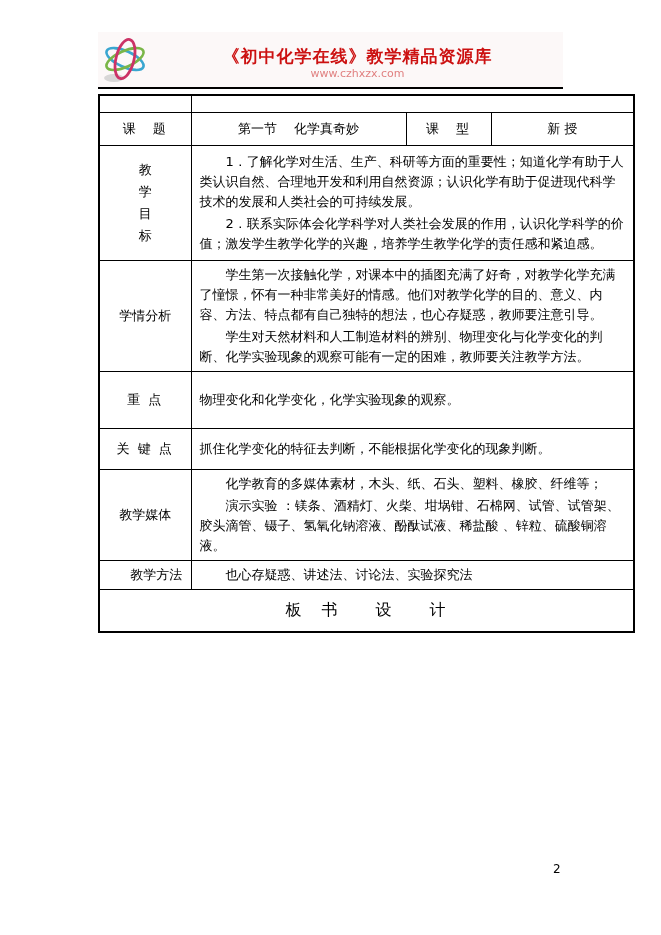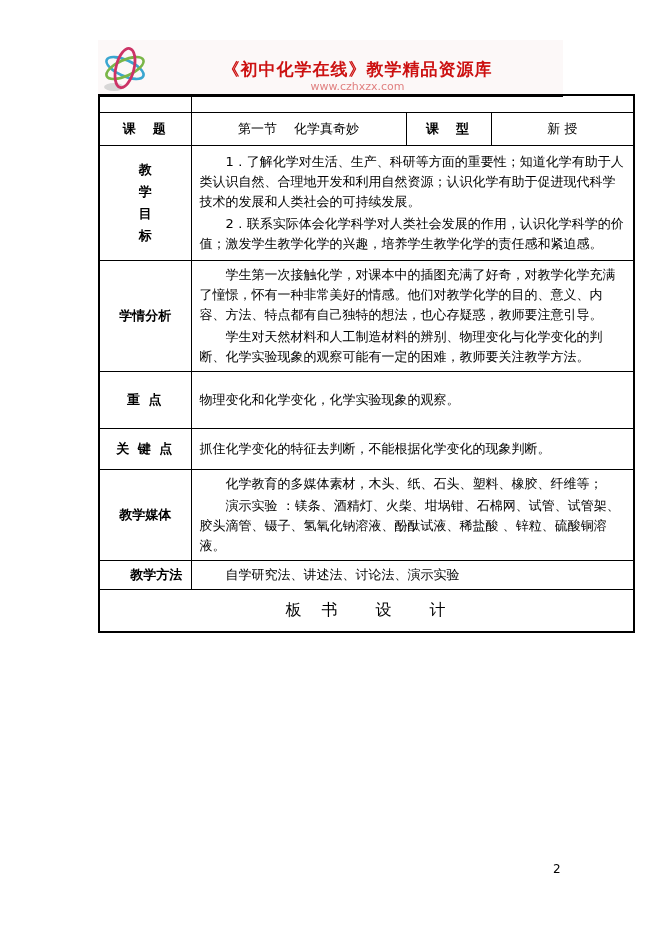--- a/index.html
+++ b/index.html
@@ -5,23 +5,23 @@
   html,body{margin:0;padding:0;}
   body{
     width:661px;height:935px;background:#ffffff;
     font-family:"DejaVu Sans","Liberation Sans",sans-serif;
     color:#000;
   }
   .page{position:relative;width:661px;height:935px;background:#fff;overflow:hidden;}
 
   
   .banner{
-    position:absolute;left:98px;top:40px;width:465px;height:55px;
+    position:absolute;left:98px;top:32px;width:465px;height:55px;
     background:#fcf8f8;border-bottom:2px solid #000;
-    display:flex;align-items:flex-end;
+    display:flex;align-items:center;
   }
   .logo-wrap{width:52px;height:52px;margin-left:2px;flex:0 0 auto;}
   .banner-text{flex:1;text-align:center;padding-top:9px;}
   .banner-title{
     font-size:17px;font-weight:bold;letter-spacing:1px;line-height:20px;
   }
   .banner-url{font-size:11px;line-height:16px;}
 
   
   table.doc{
@@ -29,21 +29,21 @@
     border-collapse:collapse;table-layout:fixed;width:535px;
     border:2px solid #000;
     font-size:13px;
   }
   table.doc td{
     border:1px solid #000;
     padding:2px 6px;
     vertical-align:middle;
     overflow:hidden;
   }
-  td.lbl{text-align:center;letter-spacing:2px;padding:2px 2px;font-weight:bold;}
+  td.lbl{text-align:center;letter-spacing:2px;padding:2px 2px;}
   td.ctr{text-align:center;}
   td.body{vertical-align:middle;padding:3px 8px 3px 8px;}
   td.body p{margin:2px;text-indent:2em;line-height:20px;}
   td.body p.noindent{text-indent:0;}
   .vlabel span{display:block;line-height:22px;letter-spacing:0;}
   tr.thin td{height:16px;padding:0;}
   .h-keti td{height:28px;}
   .h-keshi td{height:20px;}
   .h-goal td{height:110px;}
   .h-xueqing td{height:91px;}
@@ -143,21 +143,21 @@
       <td class="lbl" style="letter-spacing:0;">教学媒体</td>
       <td class="body" colspan="5">
         <p>化学教育的多媒体素材，木头、纸、石头、塑料、橡胶、纤维等；</p>
         <p>演示实验 ：镁条、酒精灯、火柴、坩埚钳、石棉网、试管、试管架、胶头滴管、镊子、氢氧化钠溶液、酚酞试液、稀盐酸 、锌粒、硫酸铜溶液。</p>
       </td>
     </tr>
 
     <tr class="h-fangfa">
       <td class="lbl" style="letter-spacing:0;padding-left:28px;">教学方法</td>
       <td class="body" colspan="5">
-        <p>自学研究法、讲述法、讨论法、演示实验</p>
+        <p>也心存疑惑、讲述法、讨论法、实验探究法</p>
       </td>
     </tr>
 
     <tr class="h-banshu">
       <td class="banshu-cell" colspan="6">板　书　　设　　计</td>
     </tr>
   </tbody>
     </table>
 
   <div class="page-number">2</div>

